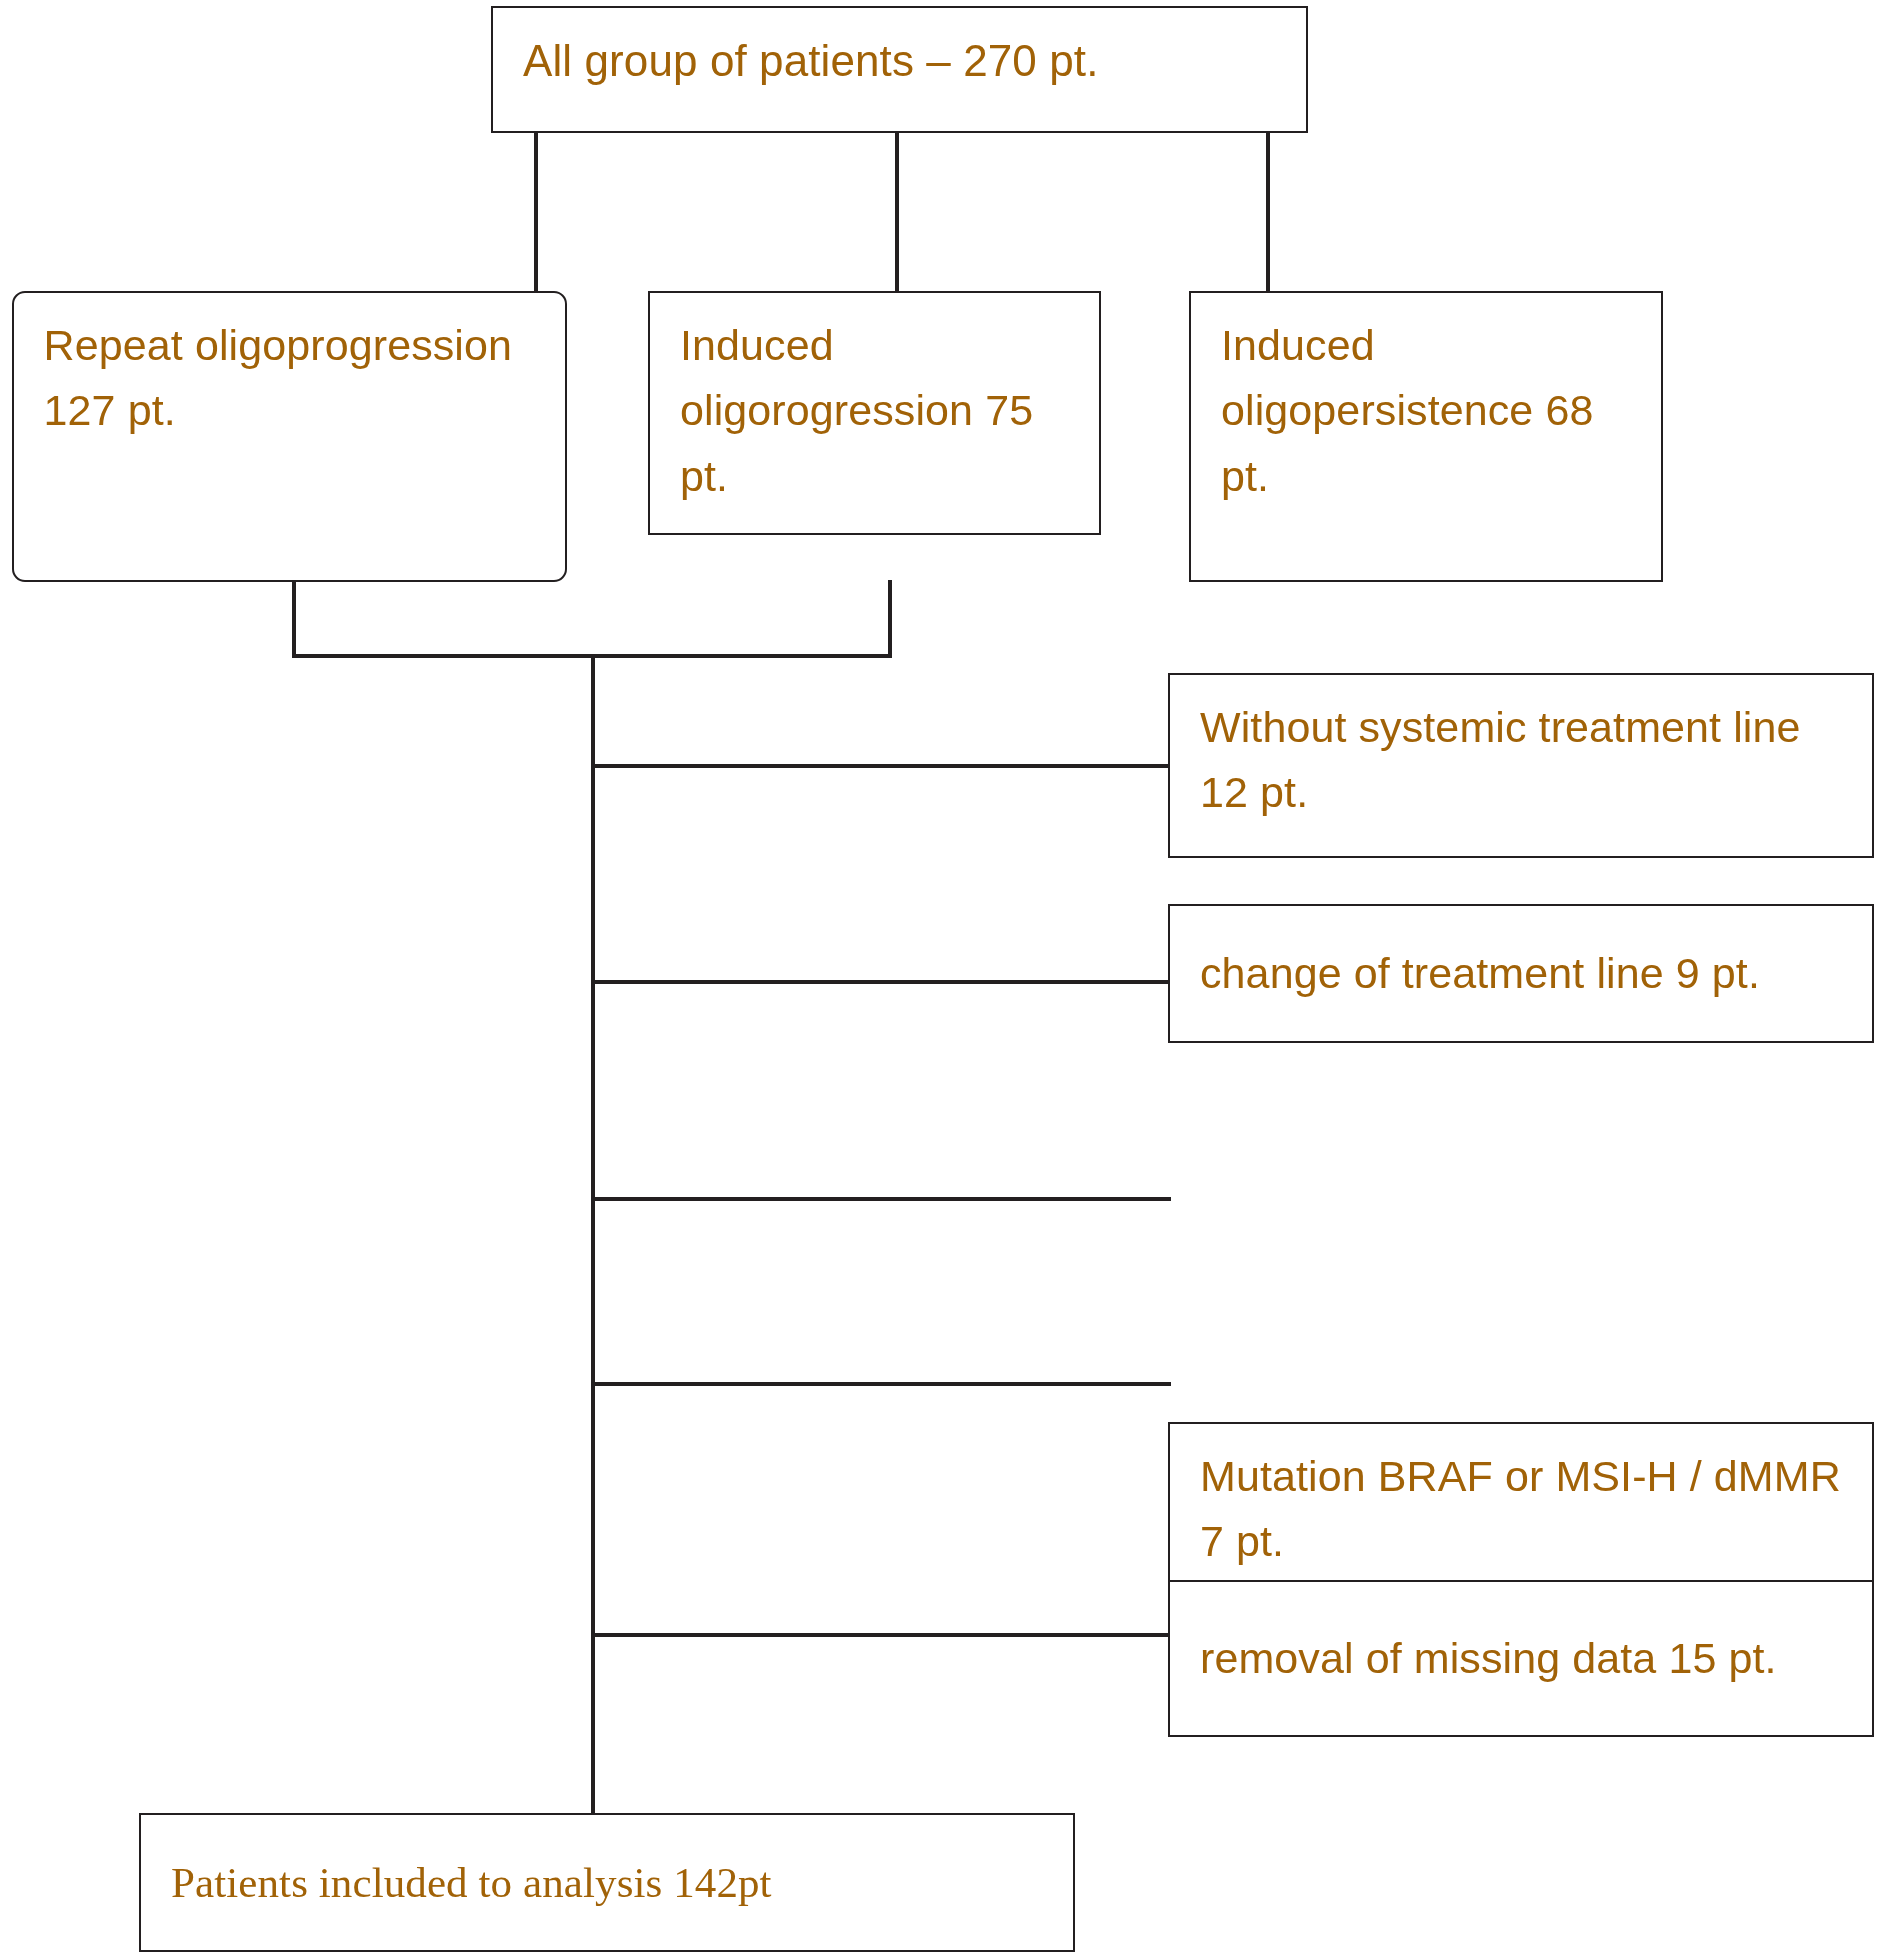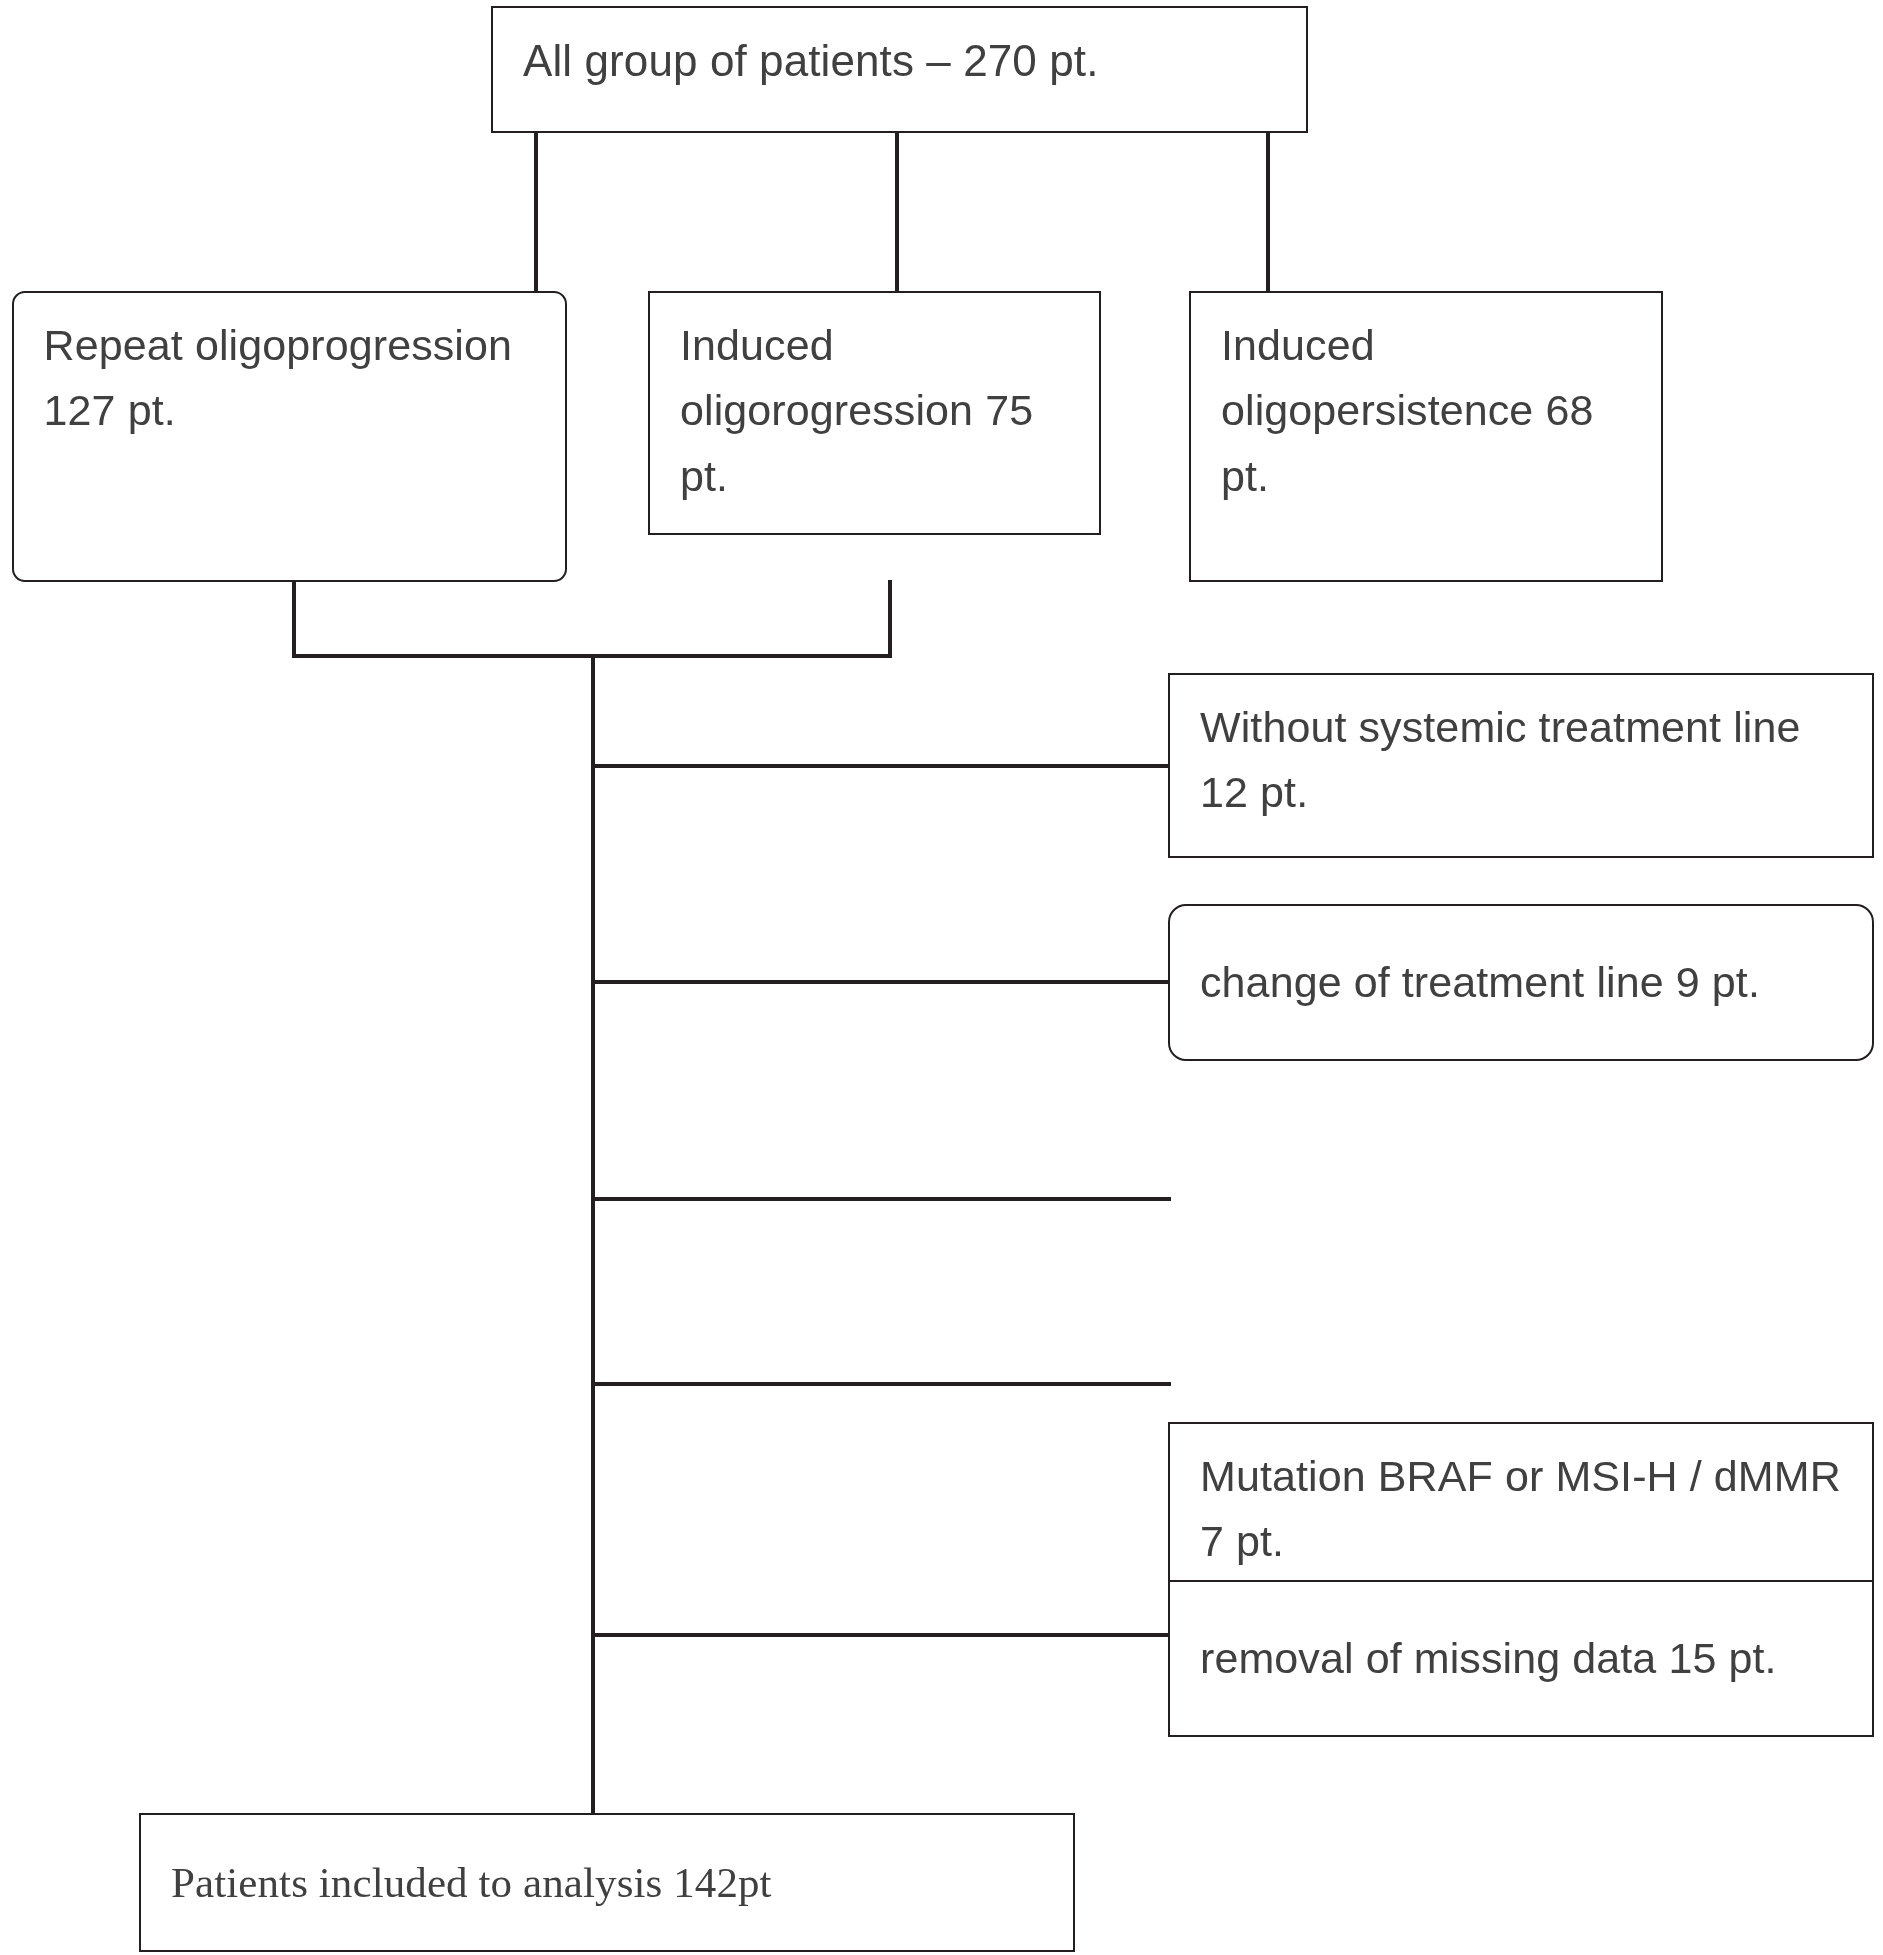--- a/index.html
+++ b/index.html
@@ -25,21 +25,21 @@
     border: 2.9px solid #231f20;
     display: flex;
     align-items: flex-start;
     padding: 20px 23px 20px 30px;
   }
   .node .txt {
     font-size: 43px;
     line-height: 1.52;
     letter-spacing: 0.1px;
     white-space: pre-wrap;
-    color: #404040;
+    color: #a16207;
   }
   .node.center-v {
     align-items: center;
     padding-top: 0;
     padding-bottom: 0;
   }
   .conn {
     position: absolute;
     background: #231f20;
   }
@@ -50,21 +50,21 @@
   #root-node      { left: 491px;  top: 5.8px;   width: 817px; height: 127px; }
   #root-node .txt { font-size: 44px; }
 
   
   #group-1 { left: 11.6px;   top: 291px; width: 555px; height: 291px; border-radius: 13px; }
   #group-2 { left: 648px; top: 291px; width: 453px; height: 244px; }
   #group-3 { left: 1189px; top: 291px; width: 474px; height: 291px; }
 
   
   #excl-1 { left: 1168px; top: 673px; width: 706px; height: 185px; }
-  #excl-2 { left: 1168px; top: 904px; width: 706px; height: 157px; border-radius: 18px; }
+  #excl-2 { left: 1168px; top: 904px; width: 706px; height: 139px; }
   #excl-3 { left: 1168px; top: 1107px; width: 706px; height: 185px; }
   #excl-4 { left: 1168px; top: 1422px; width: 706px; height: 185px; }
   #excl-5 { left: 1168px; top: 1580px; width: 706px; height: 157px; }
 
   
   #final-node { left: 139px; top: 1813px; width: 936px; height: 139px; font-family: Liberation Serif, serif; }
 
   
   #c-root-1 { left: 534px;  top: 131px; height: 162px; }
   #c-root-2 { left: 895px; top: 131px; height: 162px; }

